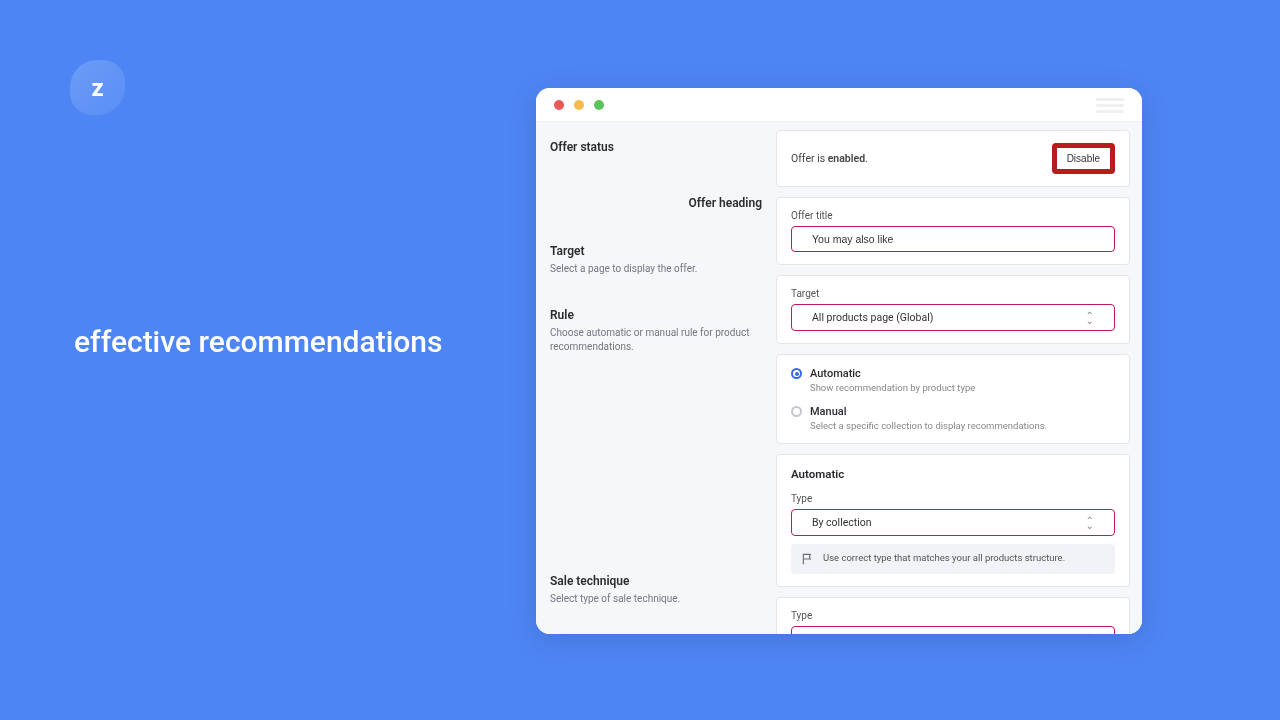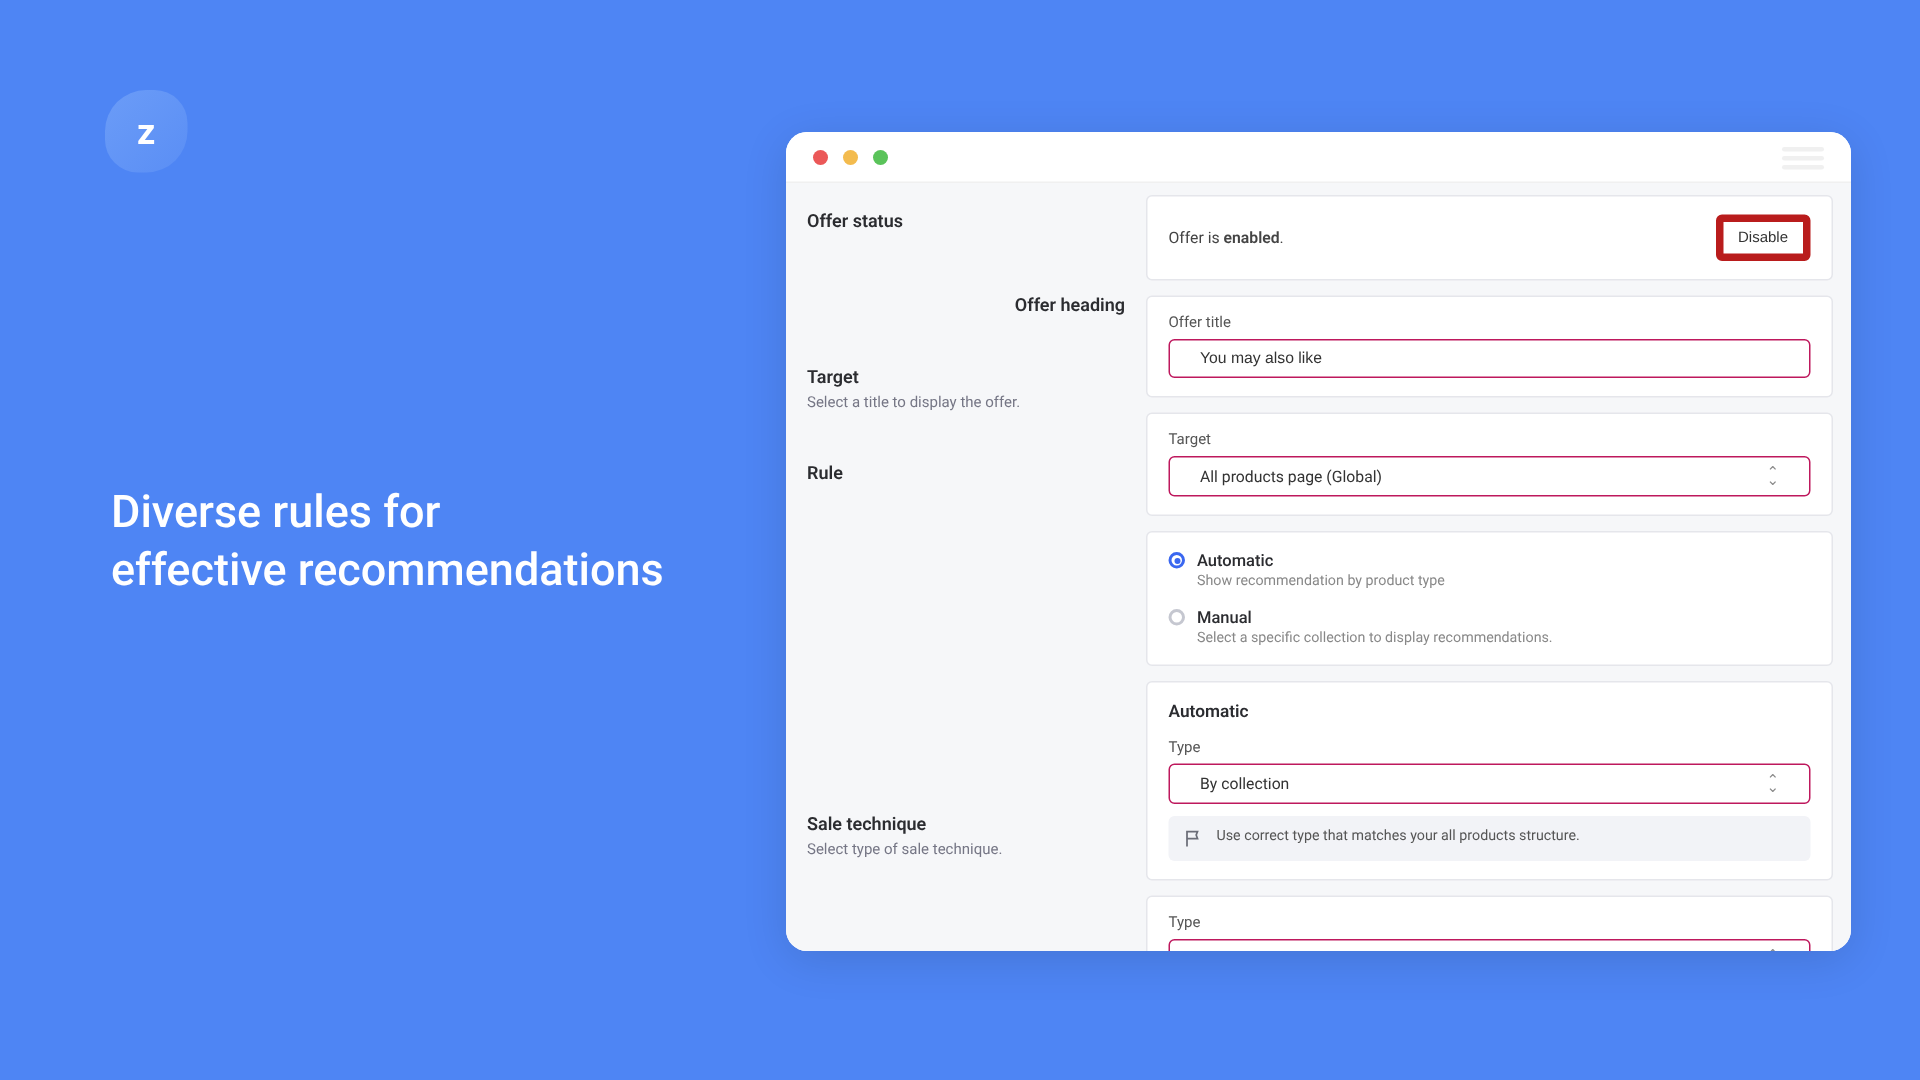--- a/index.html
+++ b/index.html
@@ -31,22 +31,22 @@
   top: 322px;
   left: 74px;
   color: #fff;
   font-size: 30px;
   font-weight: 500;
   line-height: 1.3;
 }
 .window {
   position: absolute;
   top: 88px;
-  left: 524px;
-  width: 710px;
+  left: 536px;
+  width: 606px;
   height: 546px;
   background: #fff;
   border-radius: 14px;
   overflow: hidden;
   box-shadow: 0 6px 30px rgba(0,0,0,0.12);
 }
 .titlebar {
   height: 34px;
   display: flex;
   align-items: center;
@@ -186,21 +186,20 @@
 .left-col .section:nth-child(4){ margin-bottom: 220px;}
 </style>
 </head>
 <body>
 
 <div class="logo">
   <span>z</span>
 </div>
 
 <div class="hero-text">
-  <div>Diverse rules for</div>
   <div>effective recommendations</div>
 </div>
 
 <div class="window">
   <div class="titlebar">
     <div class="traffic">
       <div class="dot red"></div>
       <div class="dot yellow"></div>
       <div class="dot green"></div>
     </div>
@@ -217,25 +216,26 @@
       <div class="section">
         <div class="section-title">Offer status</div>
       </div>
 
       <div class="section">
         <div class="section-title">Offer heading</div>
       </div>
 
       <div class="section">
         <div class="section-title">Target</div>
-        <div class="section-desc">Select a title to display the offer.</div>
+        <div class="section-desc">Select a page to display the offer.</div>
       </div>
 
       <div class="section">
         <div class="section-title">Rule</div>
+        <div class="section-desc">Choose automatic or manual rule for product recommendations.</div>
       </div>
 
       <div class="section">
         <div class="section-title">Sale technique</div>
         <div class="section-desc">Select type of sale technique.</div>
       </div>
 
     </div>
 
     <div class="right-col">

